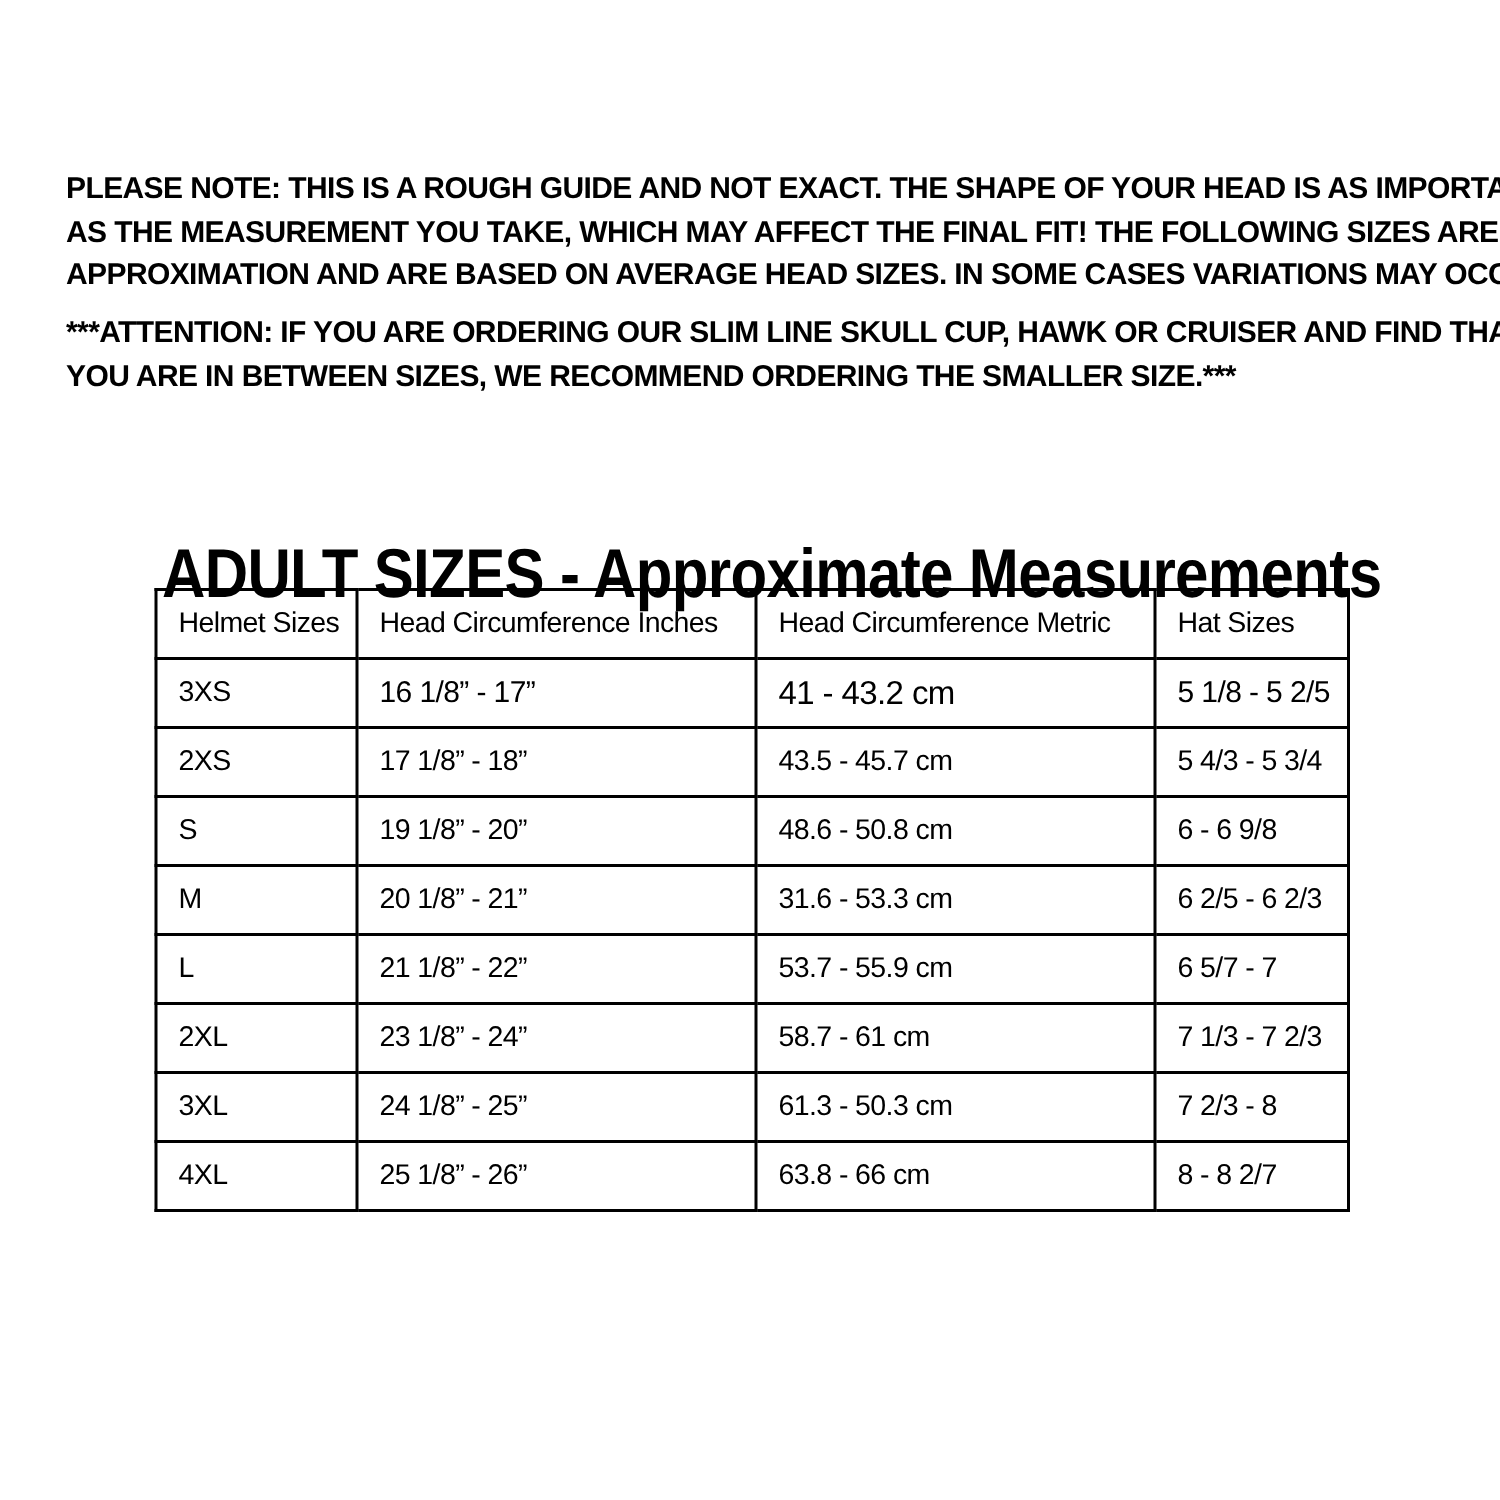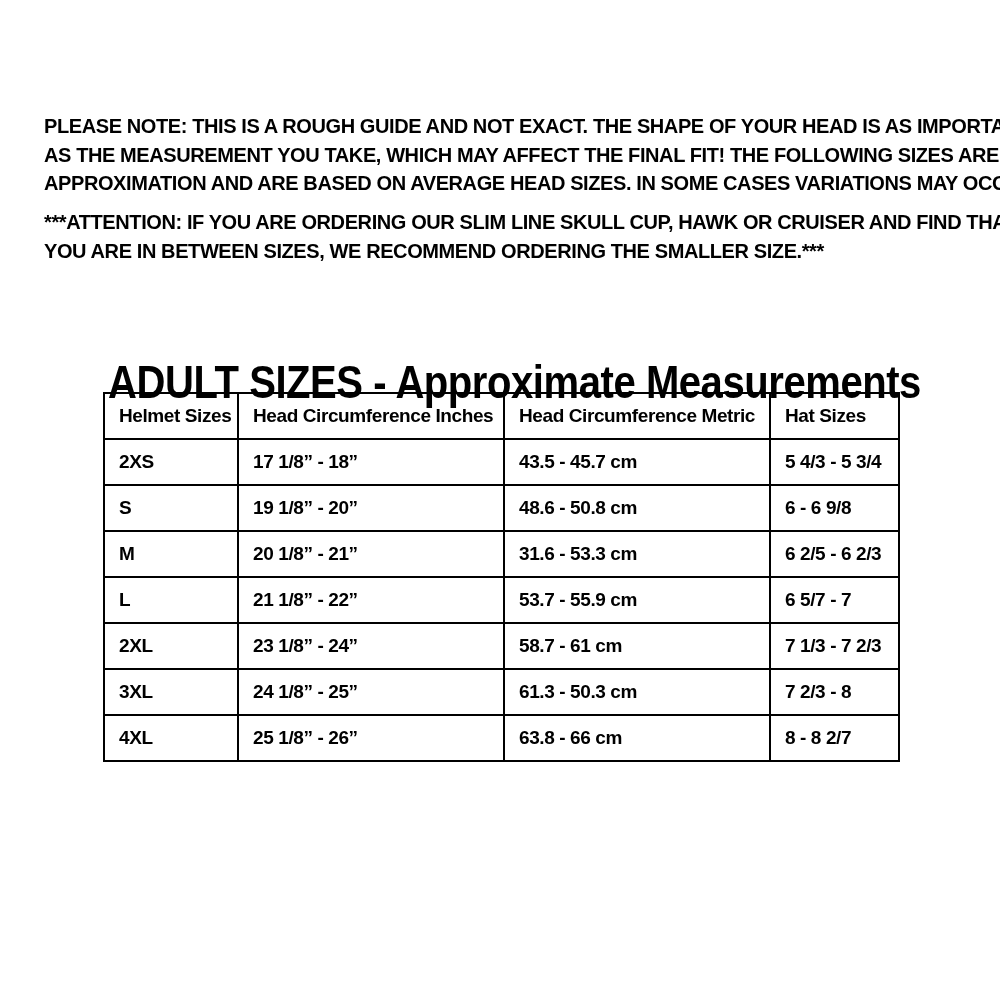--- a/index.html
+++ b/index.html
@@ -46,21 +46,21 @@
   .size-table col.c2{width:266px;}
   .size-table col.c3{width:266px;}
   .size-table col.c4{width:129px;}
   .size-table th, .size-table td{
     border:2px solid #000000;
     text-align:left;
     vertical-align:middle;
     padding:0 0 0 14px;
     white-space:nowrap;
     overflow:hidden;
-    font-weight:700;
+    font-weight:400;
     letter-spacing:-0.4px;
   }
   .size-table th{
     height:44px;
     font-size:19px;
   }
   .size-table td{
     height:44px;
     font-size:19px;
   }
@@ -95,20 +95,26 @@
     </colgroup>
     <thead>
       <tr>
         <th>Helmet Sizes</th>
         <th>Head Circumference Inches</th>
         <th>Head Circumference Metric</th>
         <th>Hat Sizes</th>
       </tr>
     </thead>
     <tbody>
+      <tr class="row-em">
+        <td class="col-size">3XS</td>
+        <td class="col-inches">16 1/8” - 17”</td>
+        <td class="col-metric">41 - 43.2 cm</td>
+        <td class="col-hat">5 1/8 - 5 2/5</td>
+      </tr>
       <tr>
         <td class="col-size">2XS</td>
         <td class="col-inches">17 1/8” - 18”</td>
         <td class="col-metric">43.5 - 45.7 cm</td>
         <td class="col-hat">5 4/3 - 5 3/4</td>
       </tr>
       <tr>
         <td class="col-size">S</td>
         <td class="col-inches">19 1/8” - 20”</td>
         <td class="col-metric">48.6 - 50.8 cm</td>

